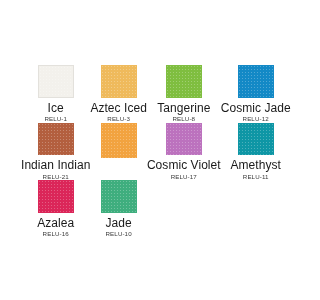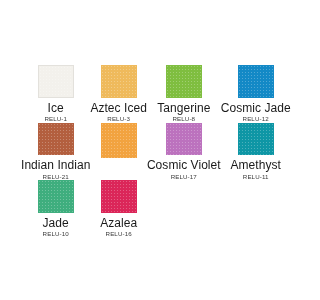--- a/index.html
+++ b/index.html
@@ -145,31 +145,31 @@
       <div class="swatch-cell">
         <div class="chip" style="background-color: rgb(14, 150, 165);">
           <span class="grain"></span>
         </div>
         <div class="caption">
           <span class="name">Amethyst</span>
           <span class="code">RELU-11</span>
         </div>
       </div>
       <div class="swatch-cell">
+        <div class="chip" style="background-color: rgb(219, 38, 89);">
+          <span class="grain"></span>
+        </div>
+        <div class="caption">
+          <span class="name">Azalea</span>
+          <span class="code">RELU-16</span>
+        </div>
+      </div>
+      <div class="swatch-cell">
         <div class="chip" style="background-color: rgb(63, 174, 126);">
           <span class="grain"></span>
         </div>
         <div class="caption">
           <span class="name">Jade</span>
           <span class="code">RELU-10</span>
         </div>
       </div>
-      <div class="swatch-cell">
-        <div class="chip" style="background-color: rgb(219, 38, 89);">
-          <span class="grain"></span>
-        </div>
-        <div class="caption">
-          <span class="name">Azalea</span>
-          <span class="code">RELU-16</span>
-        </div>
-      </div>
     </div>
 </div>
 
 </body></html>

